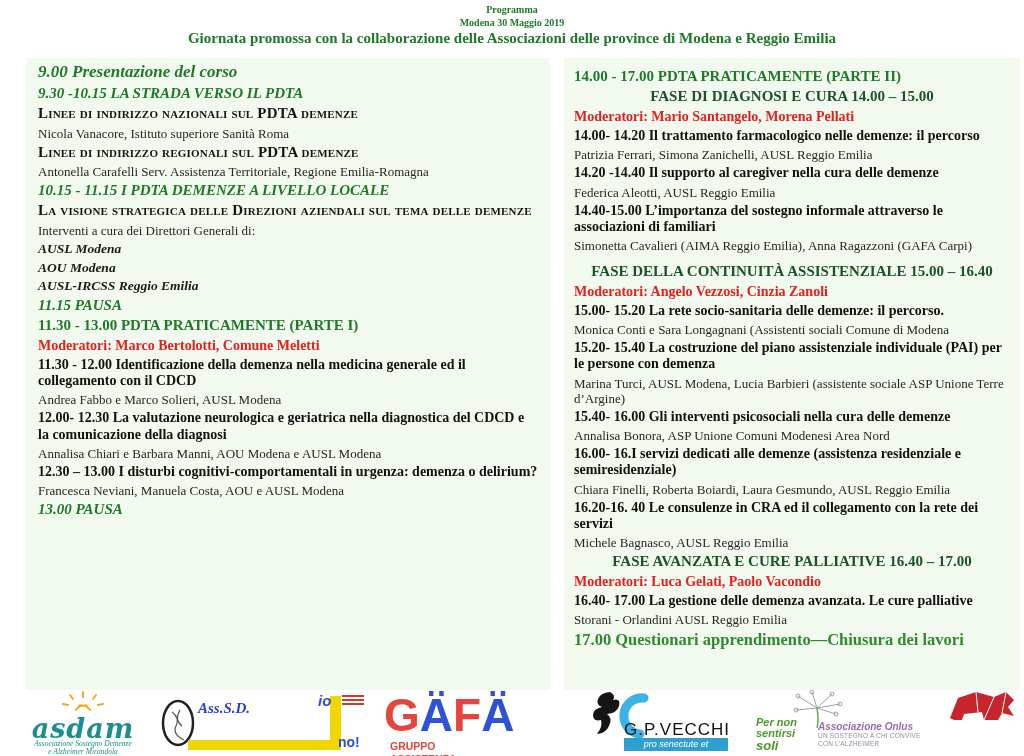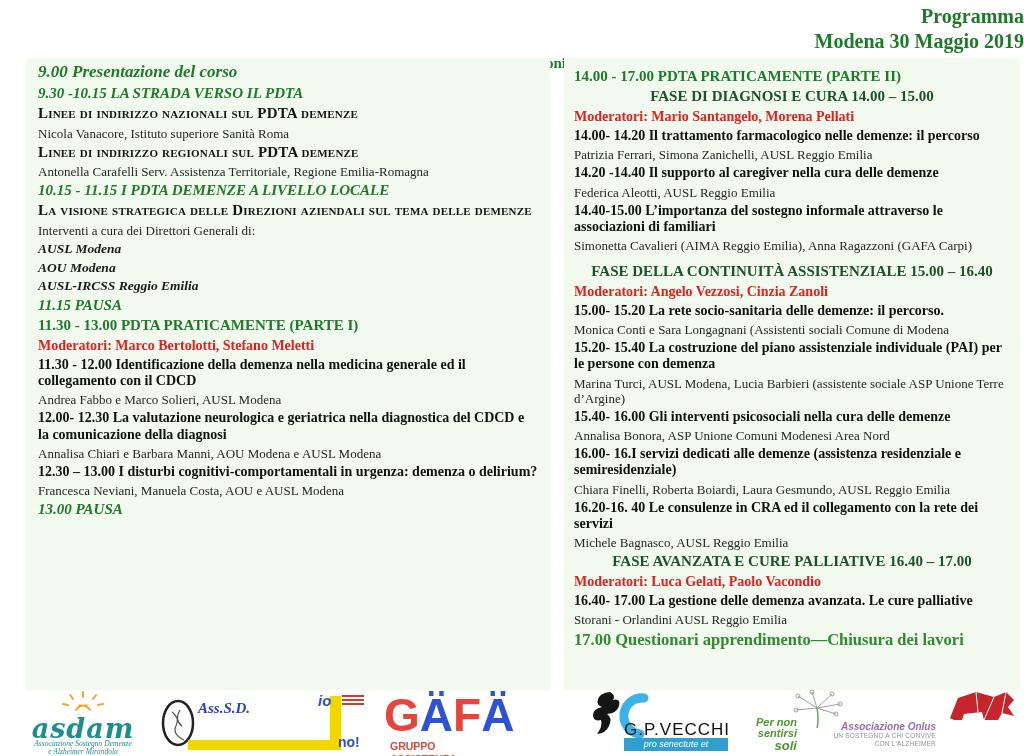--- a/index.html
+++ b/index.html
@@ -3,21 +3,21 @@
 <meta charset="utf-8">
 <style>
   html,body{margin:0;padding:0;}
   body{
     width:1024px;height:756px;background:#ffffff;position:relative;overflow:hidden;
     font-family:"Liberation Serif","DejaVu Serif",serif;color:#1a1a1a;
   }
   
   .header{position:absolute;top:4px;left:0;width:1024px;text-align:center;color:#1e7a28;}
   .header p{margin:0;line-height:1.25;}
-  .h-line1,.h-line2{font-size:20px;font-weight:bold;text-align:right;}
+  .h-line1,.h-line2{font-size:10px;font-weight:bold;}
   .h-line3{font-size:15px;font-weight:bold;}
 
   
   .col{position:absolute;top:58px;background:#f2f9ee;box-sizing:border-box;}
   .col-left{left:26px;width:524px;height:634px;padding:4px 12px 0 12px;}
   .col-right{left:564px;width:456px;height:634px;padding:6px 10px 0 10px;}
   .col p{margin:0 0 3px 0;line-height:1.16;}
 
   .session{color:#1e7a28;font-weight:bold;font-style:italic;font-size:15px;margin-top:12px;}
   .session-lg{color:#1e7a28;font-weight:bold;font-style:italic;font-size:17px;margin-top:2px;margin-bottom:10px;}
@@ -55,21 +55,21 @@
   .logo-gafa{left:384px;top:4px;width:200px;}
   .gafa-word{font-weight:bold;font-size:46px;line-height:.95;letter-spacing:0;display:inline-block;vertical-align:top;}
   .gafa-word .r{color:#e8433c;}
   .gafa-word .b{color:#2d52d8;}
   .gafa-label{display:inline-block;vertical-align:top;margin-left:6px;margin-top:2px;color:#e8433c;font-weight:bold;font-size:10.5px;line-height:1.25;}
   
   .logo-gpv{left:588px;top:0;width:160px;height:64px;}
   .gpv-name{position:absolute;left:36px;top:30px;color:#111;font-size:17px;letter-spacing:1px;}
   .gpv-banner{position:absolute;left:36px;top:48px;width:104px;height:13px;background:#2f9fd0;color:#fff;font-style:italic;font-size:9px;text-align:center;line-height:13px;}
   
-  .logo-soli{left:756px;top:2px;width:180px;height:62px;text-align:right;}
+  .logo-soli{left:756px;top:2px;width:180px;height:62px;}
   .soli-words{position:absolute;left:0;bottom:2px;color:#4a9a2a;font-weight:bold;font-style:italic;font-size:11px;line-height:1.0;}
   .soli-right{position:absolute;left:62px;bottom:6px;width:118px;}
   .soli-onlus{color:#9a6bb0;font-style:italic;font-weight:bold;font-size:10px;line-height:1.1;}
   .soli-small{color:#8e8e9e;font-size:6.5px;line-height:1.2;letter-spacing:.2px;}
   
   .logo-aima{left:940px;top:0;width:84px;text-align:center;}
   .aima-name{color:#111;font-weight:bold;font-size:27px;line-height:.85;letter-spacing:-1px;margin-top:46px;}
   .aima-sub{color:#c8242b;font-size:5.6px;line-height:1.2;}
 </style>
 </head>
@@ -89,21 +89,21 @@
   <p class="topic-caps">Linee di indirizzo regionali sul PDTA demenze</p>
   <p class="speaker">Antonella Carafelli Serv. Assistenza Territoriale, Regione Emilia-Romagna</p>
   <p class="session">10.15 - 11.15   I PDTA DEMENZE A LIVELLO LOCALE</p>
   <p class="topic-caps">La visione strategica delle Direzioni aziendali sul tema delle demenze</p>
   <p class="speaker">Interventi a cura dei Direttori Generali di:</p>
   <p class="org">AUSL Modena</p>
   <p class="org">AOU Modena</p>
   <p class="org">AUSL-IRCSS Reggio Emilia</p>
   <p class="session">11.15 PAUSA</p>
   <p class="part-title">11.30 - 13.00   PDTA PRATICAMENTE (PARTE I)</p>
-  <p class="moderators">Moderatori: Marco Bertolotti, Stefano Meletti</p>
+  <p class="moderators">Moderatori: Marco Bertolotti, Comune Meletti</p>
   <p class="talk">11.30 - 12.00 Identificazione della demenza nella medicina generale ed il collegamento con il CDCD</p>
   <p class="speaker">Andrea Fabbo e Marco Solieri, AUSL Modena</p>
   <p class="talk">12.00- 12.30 La valutazione neurologica e geriatrica nella diagnostica del CDCD e la comunicazione della diagnosi</p>
   <p class="speaker">Annalisa Chiari e Barbara Manni, AOU Modena e AUSL Modena</p>
   <p class="talk">12.30 – 13.00 I disturbi cognitivi-comportamentali in urgenza: demenza o delirium?</p>
   <p class="speaker">Francesca Neviani, Manuela Costa, AOU e AUSL Modena</p>
   <p class="session">13.00 PAUSA</p>
 </div>
 
 <div class="col col-right">

